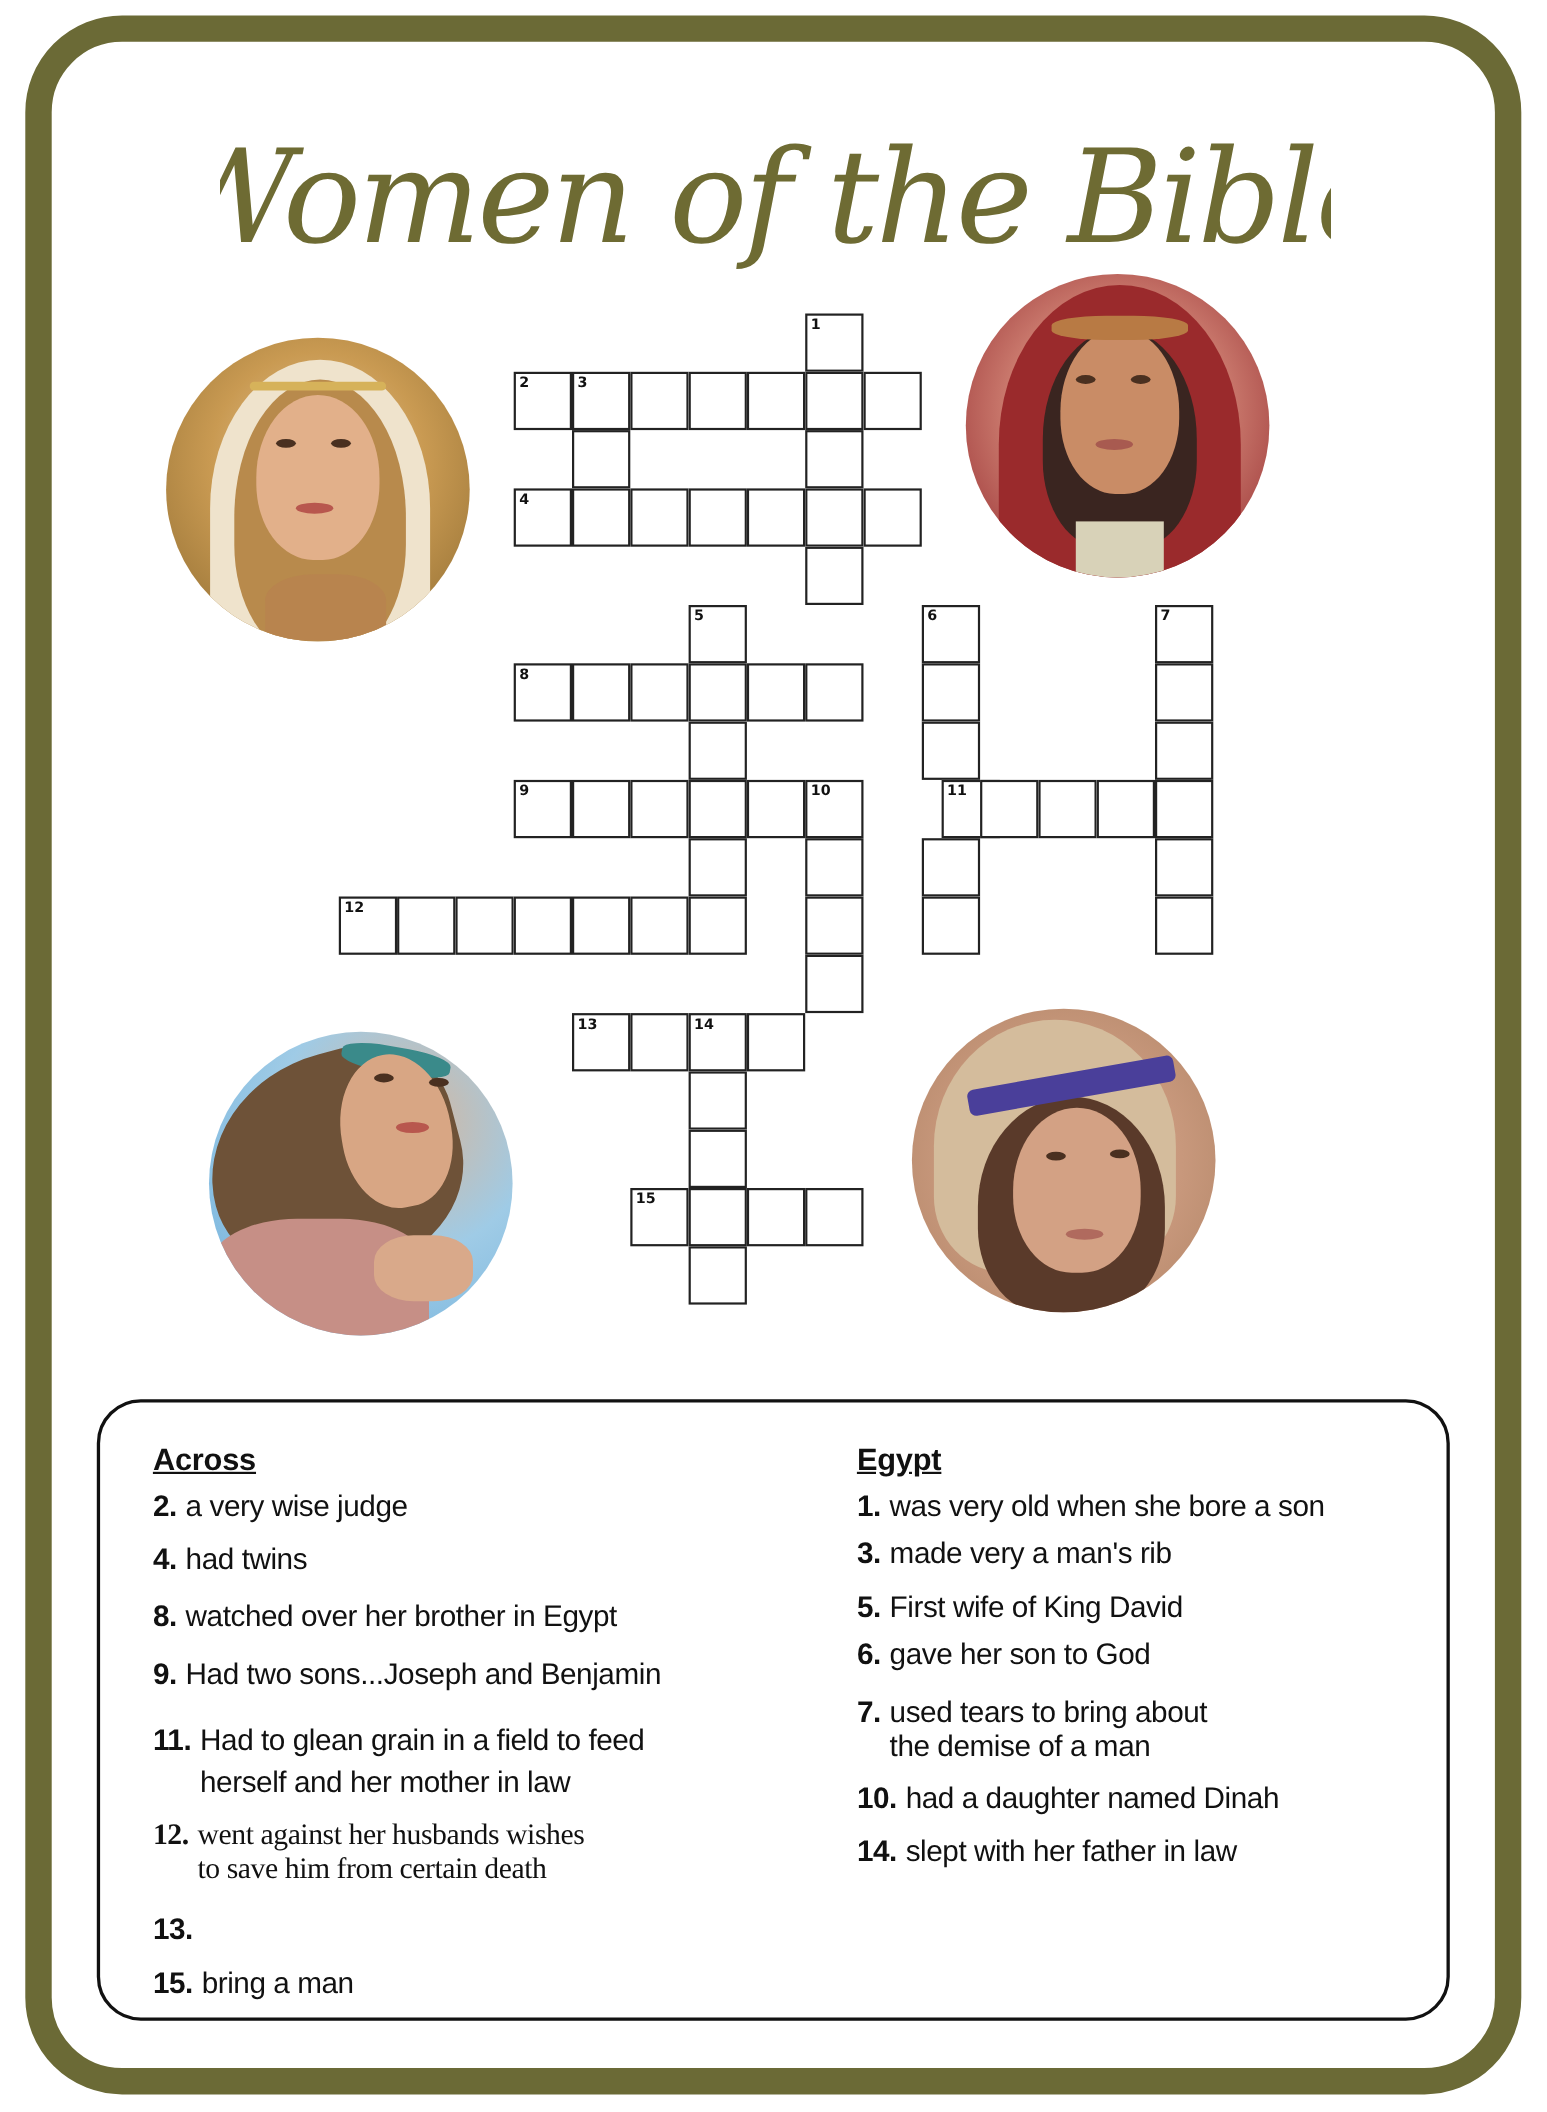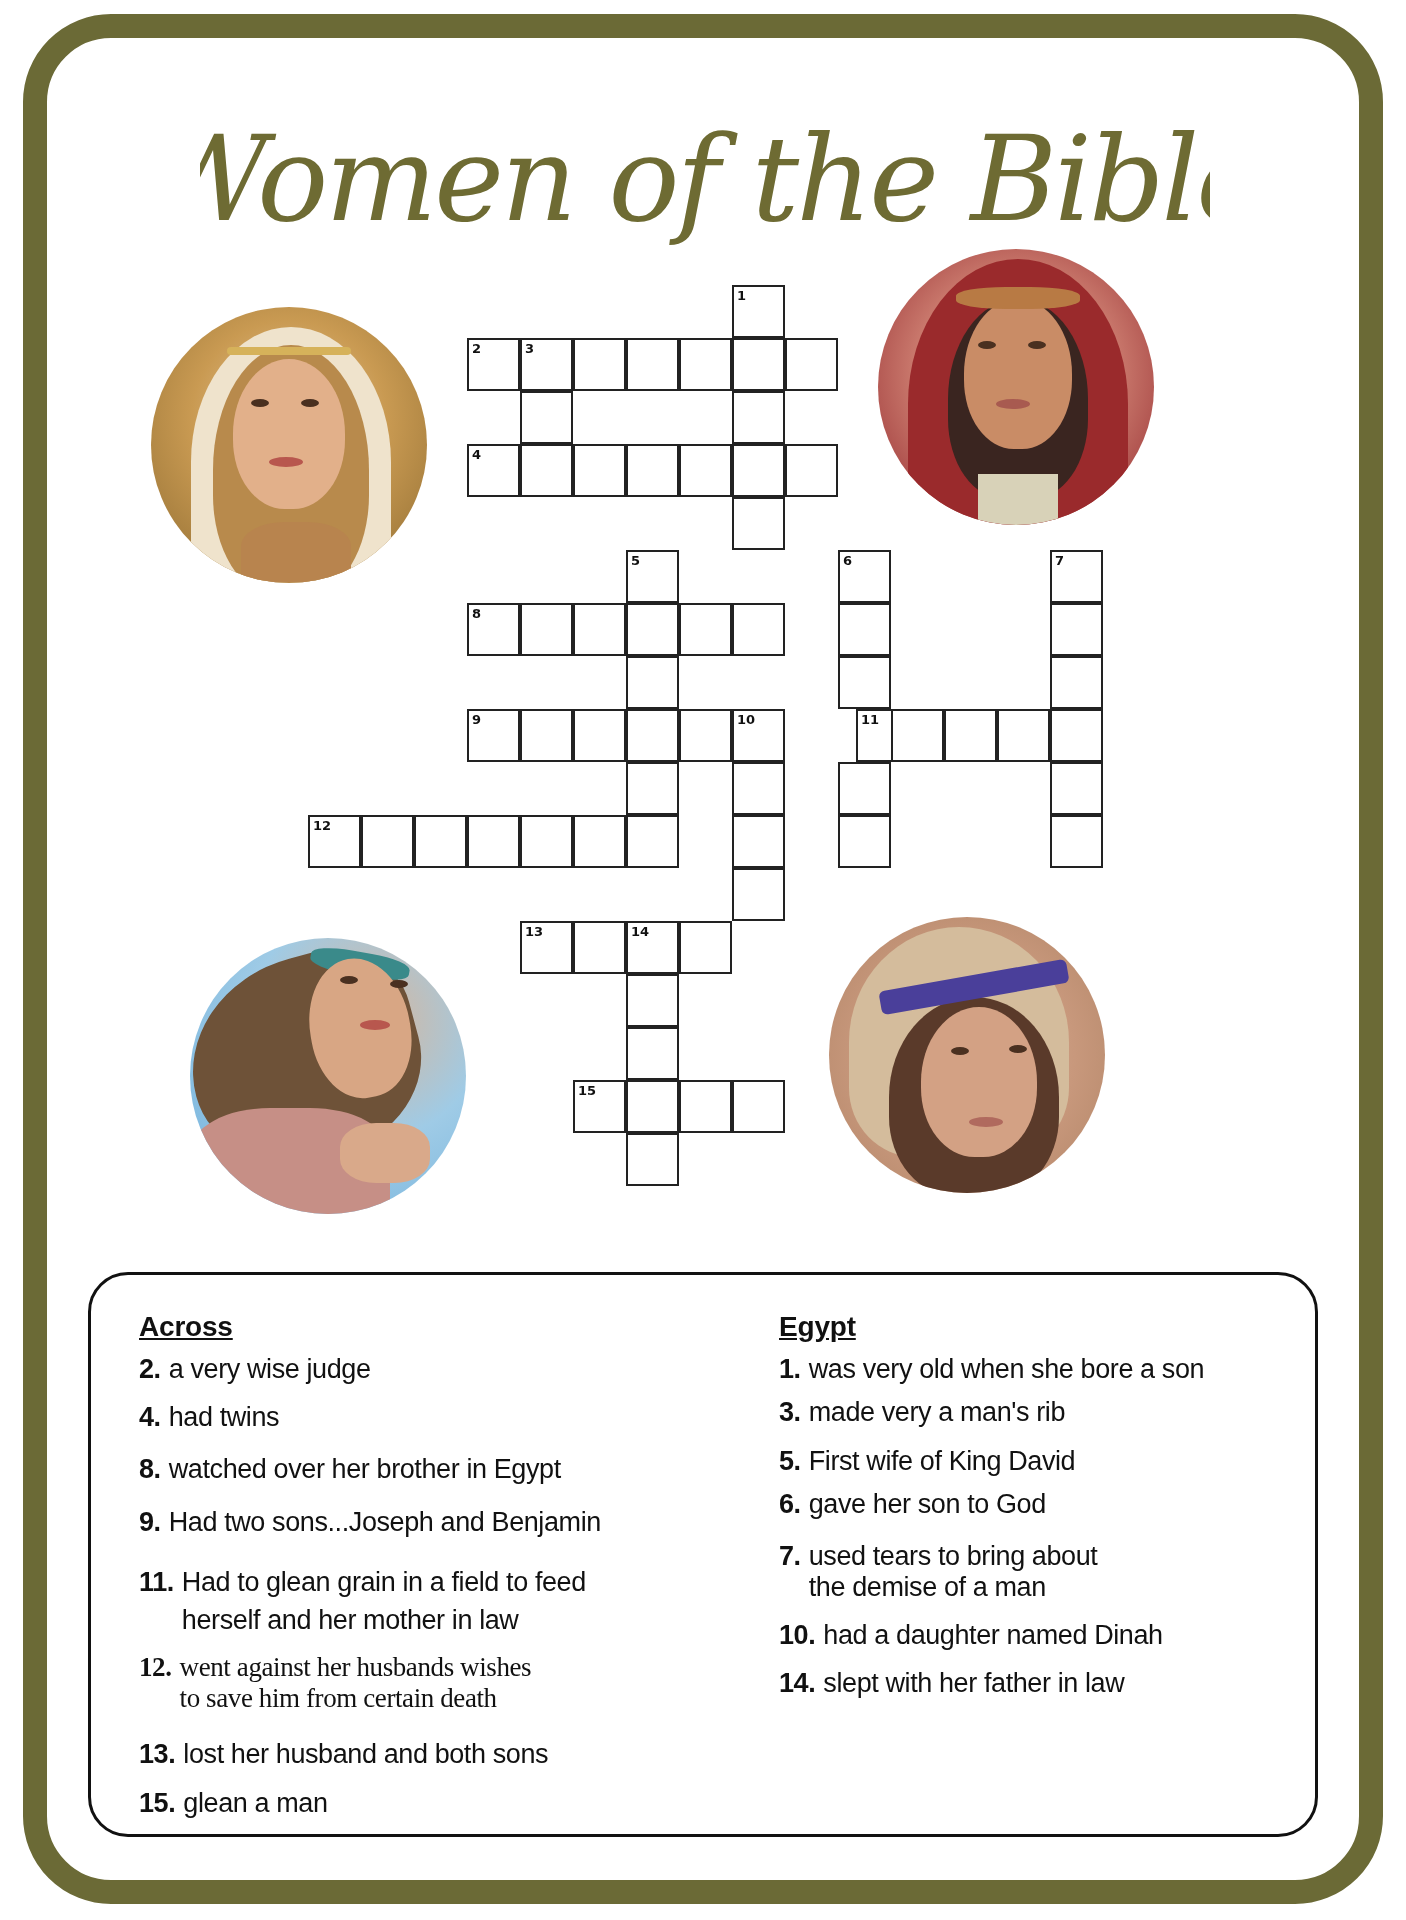--- a/index.html
+++ b/index.html
@@ -209,25 +209,24 @@
         <span class="t">Had to glean grain in a field to feed
 herself and her mother in law</span>
       </div>
     <div class="clue" style="top:377px;font-family:Liberation Serif, serif;">
         <span class="n">12.</span>
         <span class="t">went against her husbands wishes
 to save him from certain death</span>
       </div>
     <div class="clue" style="top:464px;">
         <span class="n">13.</span>
-        <span class="t">lost her husband and both sons</span>
       </div>
     <div class="clue" style="top:513px;">
         <span class="n">15.</span>
-        <span class="t">glean a man</span>
+        <span class="t">bring a man</span>
       </div>
   </div>
   <div class="col col-down">
     <div class="heading" style="top:36px;">Egypt</div>
     <div class="clue" style="top:79px;">
         <span class="n">1.</span>
         <span class="t">was very old when she bore a son</span>
       </div>
     <div class="clue" style="top:122px;">
         <span class="n">3.</span>

